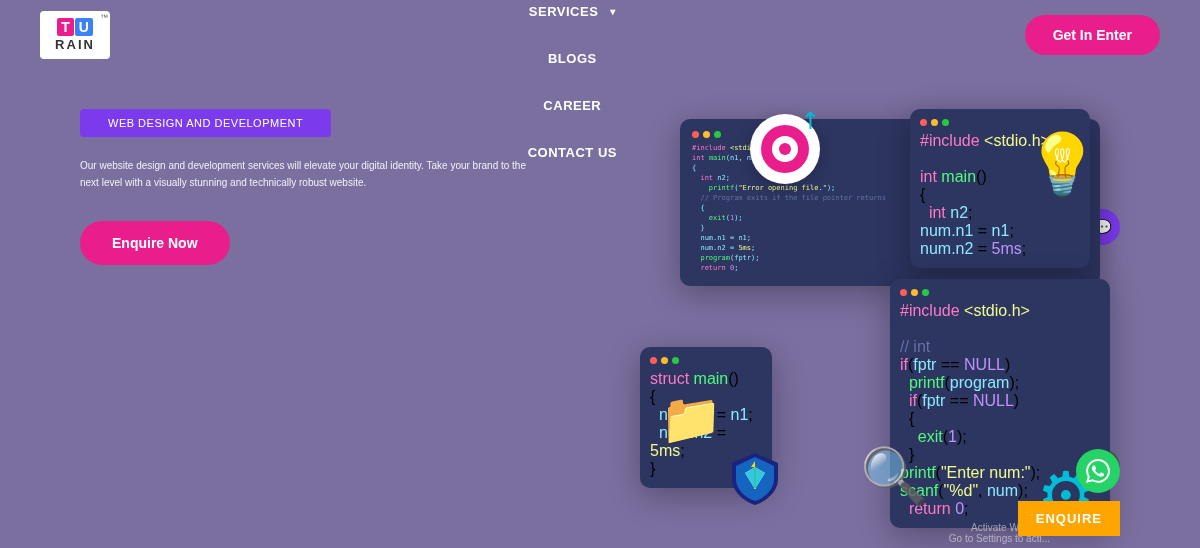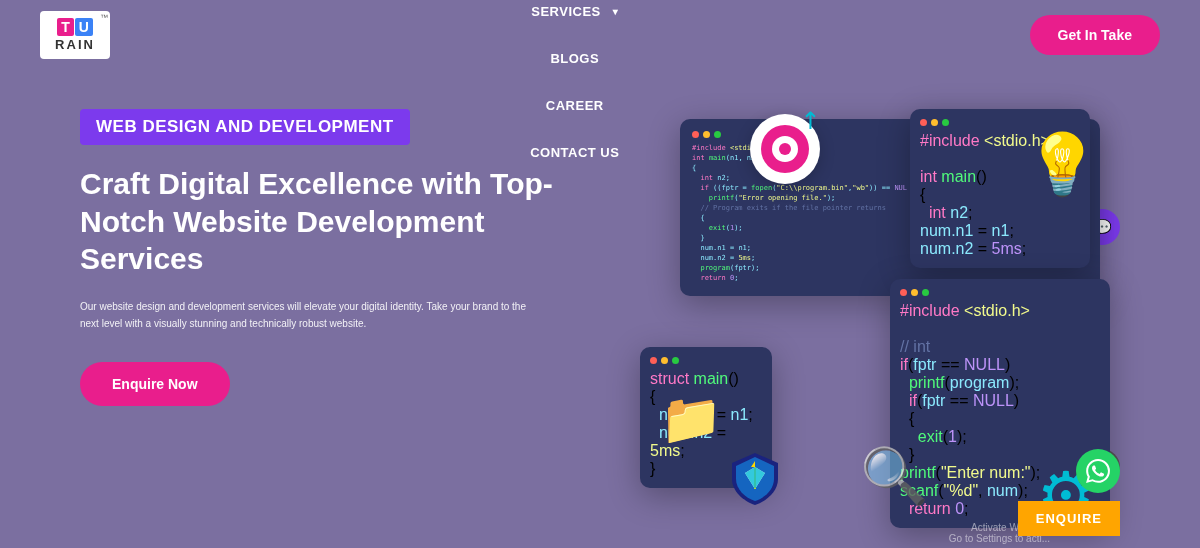--- a/index.html
+++ b/index.html
@@ -141,23 +141,23 @@
 
     .hero-text {
       flex: 0 0 520px;
       padding-top: 10px;
       z-index: 5;
     }
 
     .badge {
       background: #7c3aed;
       color: white;
-      font-size: 17px;
-      font-weight: 700;
-      padding: 8px 16px;
+      font-size: 11px;
+      font-weight: 400;
+      padding: 8px 28px;
       border-radius: 4px;
       display: inline-block;
       margin-bottom: 20px;
       letter-spacing: 0.5px;
       text-transform: uppercase;
     }
 
     .hero-title {
       color: white;
       font-size: 30px;
@@ -460,27 +460,26 @@
     <a href="#">ABOUT US</a>
     <a href="#" class="services-link">
       <span>SERVICES</span>
       <span class="chevron">▾</span>
     </a>
     <a href="#">BLOGS</a>
     <a href="#">CAREER</a>
     <a href="#">CONTACT US</a>
   </nav>
 
-  <button class="get-in-touch-btn">Get In Take</button>
+  <button class="get-in-touch-btn">Get In Enter</button>
 </header>
 
 <section class="hero">
   <div class="hero-text">
     <span class="badge">WEB DESIGN AND DEVELOPMENT</span>
-    <h1 class="hero-title">Craft Digital Excellence with Top-Notch Website Development Services</h1>
     <p class="hero-desc">Our website design and development services will elevate your digital identity. Take your brand to the next level with a visually stunning and technically robust website.</p>
     <button class="enquire-btn">Enquire Now</button>
   </div>
 
   <div class="hero-image">
 
     <div class="side-icon side-chat">
       <span style="font-size:16px;">💬</span>
     </div>
 
@@ -506,21 +505,20 @@
     <div class="code-window cw-main">
       <div class="code-window-dots">
         <div class="dot dot-red"></div>
         <div class="dot dot-yellow"></div>
         <div class="dot dot-green"></div>
       </div>
       <div class="code-line-text"><span class="kw">#include</span> <span class="str">&lt;stdio.h&gt;</span></div>
       <div class="code-line-text"><span class="kw">int</span> <span class="fn">main</span>(n1, n2, n3)</div>
       <div class="code-line-text">{</div>
       <div class="code-line-text">&nbsp;&nbsp;<span class="kw">int</span> <span class="var">n2</span>;</div>
-      <div class="code-line-text">&nbsp;&nbsp;<span class="kw">if</span> ((<span class="var">fptr</span> = <span class="fn">fopen</span>(<span class="str">"C:\\program.bin"</span>,<span class="str">"wb"</span>)) == <span class="num">NUL</span></div>
       <div class="code-line-text">&nbsp;&nbsp;&nbsp;&nbsp;<span class="fn">printf</span>(<span class="str">"Error opening file."</span>);</div>
       <div class="code-line-text">&nbsp;&nbsp;<span class="cm">// Program exits if the file pointer returns</span></div>
       <div class="code-line-text">&nbsp;&nbsp;{</div>
       <div class="code-line-text">&nbsp;&nbsp;&nbsp;&nbsp;<span class="fn">exit</span>(<span class="num">1</span>);</div>
       <div class="code-line-text">&nbsp;&nbsp;}</div>
       <div class="code-line-text">&nbsp;&nbsp;<span class="var">num.n1</span> = <span class="var">n1</span>;</div>
       <div class="code-line-text">&nbsp;&nbsp;<span class="var">num.n2</span> = <span class="str">5ms</span>;</div>
       <div class="code-line-text">&nbsp;&nbsp;<span class="fn">program</span>(<span class="var">fptr</span>);</div>
       <div class="code-line-text">&nbsp;&nbsp;<span class="kw">return</span> <span class="num">0</span>;</div>
     </div>

